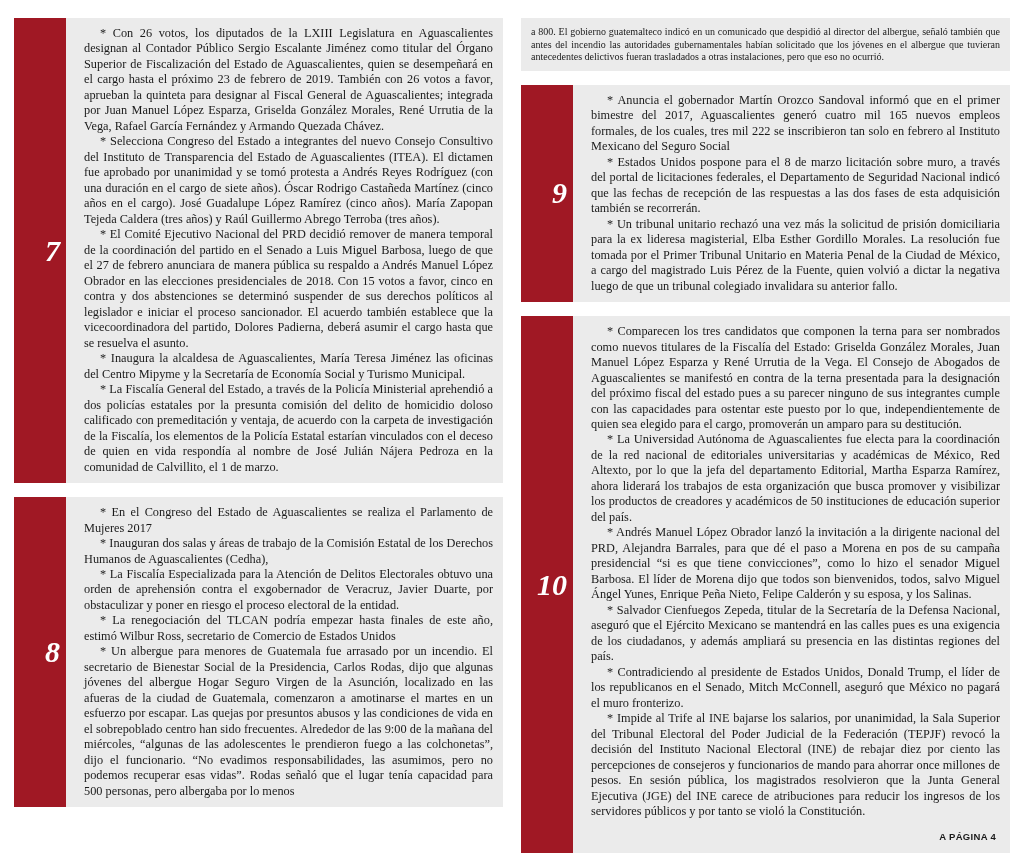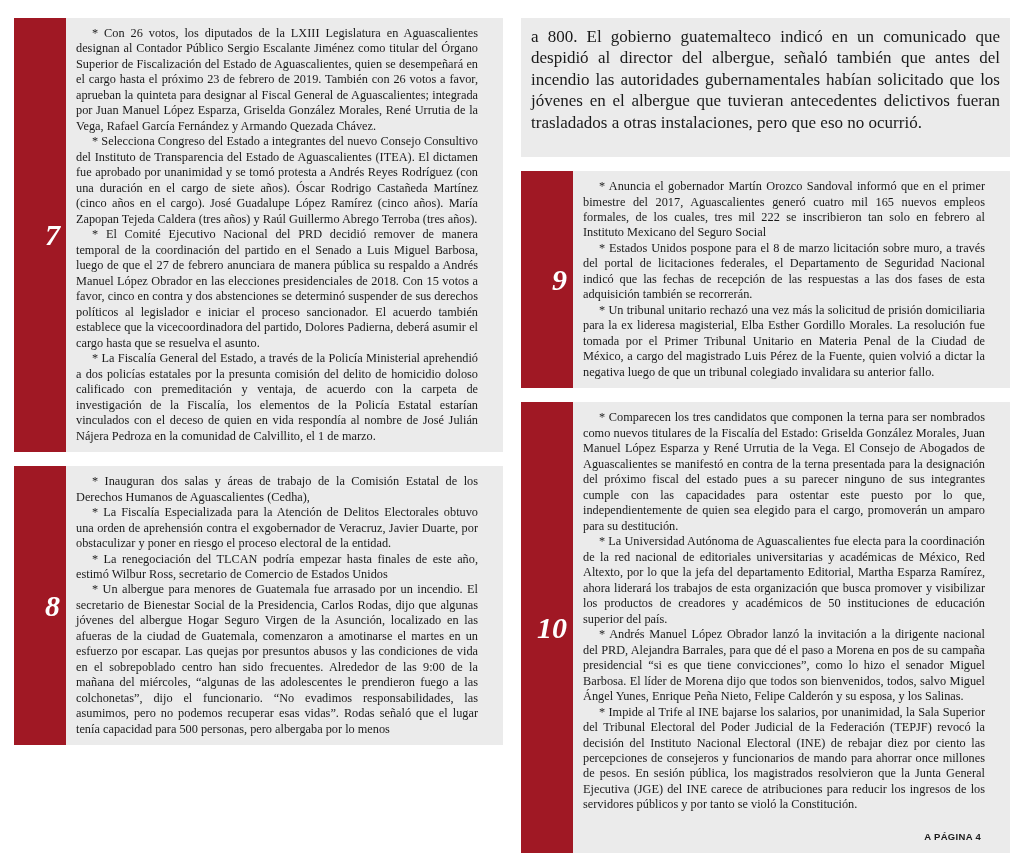--- a/index.html
+++ b/index.html
@@ -47,35 +47,36 @@
     text-align: right;
     color: #ffffff;
     font-family: "Liberation Serif", serif;
     font-style: italic;
     font-weight: bold;
     font-size: 30px;
     line-height: 1;
   }
   .bodytext {
     flex: 1;
-    padding: 8px 25px 8px 10px;
+    padding: 8px 10px 8px 10px;
     font-size: 12.3px;
     line-height: 1.26;
     text-align: justify;
     text-justify: inter-word;
     hyphens: auto;
+    margin-left: 8px;
   }
   .bodytext p {
     margin: 0;
     text-indent: 16px;
   }
   .continuation {
     background: #ebebeb;
-    padding: 8px 10px 24px 10px;
-    font-size: 17px;
+    padding: 8px 10px 7px 10px;
+    font-size: 10px;
     line-height: 1.26;
     text-align: justify;
     hyphens: auto;
   }
   .continuation p {
     margin: 0;
     text-indent: 0;
   }
   .pagelink {
     margin-top: auto;
@@ -97,29 +98,31 @@
   <div class="col">
 
     <div class="block">
       <div class="numstrip">
         <div class="num pos-mid">7</div>
       </div>
       <div class="bodytext">
         <p>* Con 26 votos, los diputados de la LXIII Legislatura en Aguascalientes designan al Contador Público Sergio Escalante Jiménez como titular del Órgano Superior de Fiscalización del Estado de Aguascalientes, quien se desempeñará en el cargo hasta el próximo 23 de febrero de 2019. También con 26 votos a favor, aprueban la quinteta para designar al Fiscal General de Aguascalientes; integrada por Juan Manuel López Esparza, Griselda González Morales, René Urrutia de la Vega, Rafael García Fernández y Armando Quezada Chávez.</p>
         <p>* Selecciona Congreso del Estado a integrantes del nuevo Consejo Consultivo del Instituto de Transparencia del Estado de Aguascalientes (ITEA). El dictamen fue aprobado por unanimidad y se tomó protesta a Andrés Reyes Rodríguez (con una duración en el cargo de siete años). Óscar Rodrigo Castañeda Martínez (cinco años en el cargo). José Guadalupe López Ramírez (cinco años). María Zapopan Tejeda Caldera (tres años) y Raúl Guillermo Abrego Terroba (tres años).</p>
         <p>* El Comité Ejecutivo Nacional del PRD decidió remover de manera temporal de la coordinación del partido en el Senado a Luis Miguel Barbosa, luego de que el 27 de febrero anunciara de manera pública su respaldo a Andrés Manuel López Obrador en las elecciones presidenciales de 2018. Con 15 votos a favor, cinco en contra y dos abstenciones se determinó suspender de sus derechos políticos al legislador e iniciar el proceso sancionador. El acuerdo también establece que la vicecoordinadora del partido, Dolores Padierna, deberá asumir el cargo hasta que se resuelva el asunto.</p>
+        <p>* Inaugura la alcaldesa de Aguascalientes, María Teresa Jiménez las oficinas del Centro Mipyme y la Secretaría de Economía Social y Turismo Municipal.</p>
         <p>* La Fiscalía General del Estado, a través de la Policía Ministerial aprehendió a dos policías estatales por la presunta comisión del delito de homicidio doloso calificado con premeditación y ventaja, de acuerdo con la carpeta de investigación de la Fiscalía, los elementos de la Policía Estatal estarían vinculados con el deceso de quien en vida respondía al nombre de José Julián Nájera Pedroza en la comunidad de Calvillito, el 1 de marzo.</p>
       </div>
     </div>
 
     <div class="block">
       <div class="numstrip">
         <div class="num pos-mid">8</div>
       </div>
       <div class="bodytext">
+        <p>* En el Congreso del Estado de Aguascalientes se realiza el Parlamento de Mujeres 2017</p>
         <p>* Inauguran dos salas y áreas de trabajo de la Comisión Estatal de los Derechos Humanos de Aguascalientes (Cedha),</p>
         <p>* La Fiscalía Especializada para la Atención de Delitos Electorales obtuvo una orden de aprehensión contra el exgobernador de Veracruz, Javier Duarte, por obstaculizar y poner en riesgo el proceso electoral de la entidad.</p>
         <p>* La renegociación del TLCAN podría empezar hasta finales de este año, estimó Wilbur Ross, secretario de Comercio de Estados Unidos</p>
         <p>* Un albergue para menores de Guatemala fue arrasado por un incendio. El secretario de Bienestar Social de la Presidencia, Carlos Rodas, dijo que algunas jóvenes del albergue Hogar Seguro Virgen de la Asunción, localizado en las afueras de la ciudad de Guatemala, comenzaron a amotinarse el martes en un esfuerzo por escapar. Las quejas por presuntos abusos y las condiciones de vida en el sobrepoblado centro han sido frecuentes. Alrededor de las 9:00 de la mañana del miércoles, “algunas de las adolescentes le prendieron fuego a las colchonetas”, dijo el funcionario. “No evadimos responsabilidades, las asumimos, pero no podemos recuperar esas vidas”.  Rodas señaló que el lugar tenía capacidad para 500 personas, pero albergaba por lo menos</p>
       </div>
     </div>
 
   </div>
 
   <div class="col">
@@ -140,20 +143,22 @@
     </div>
 
     <div class="block" style="flex:1;">
       <div class="numstrip">
         <div class="num pos-mid">10</div>
       </div>
       <div class="bodytext" style="display:flex;flex-direction:column;">
         <p>* Comparecen los tres candidatos que componen la terna para ser nombrados como nuevos titulares de la Fiscalía del Estado: Griselda González Morales, Juan Manuel López Esparza y René Urrutia de la Vega. El Consejo de Abogados de Aguascalientes se manifestó en contra de la terna presentada para la designación del próximo fiscal del estado pues a su parecer ninguno de sus integrantes cumple con las capacidades para ostentar este puesto por lo que, independientemente de quien sea elegido para el cargo, promoverán un amparo para su destitución.</p>
         <p>* La Universidad Autónoma de Aguascalientes fue electa para la coordinación de la red nacional de editoriales universitarias y académicas de México, Red Altexto, por lo que la jefa del departamento Editorial, Martha Esparza Ramírez, ahora liderará los trabajos de esta organización que busca promover y visibilizar los productos de creadores y académicos de 50 instituciones de educación superior del país.</p>
         <p>* Andrés Manuel López Obrador lanzó la invitación a la dirigente nacional del PRD, Alejandra Barrales, para que dé el paso a Morena en pos de su campaña presidencial “si es que tiene convicciones”, como lo hizo el senador Miguel Barbosa. El líder de Morena dijo que todos son bienvenidos, todos, salvo Miguel Ángel Yunes, Enrique Peña Nieto, Felipe Calderón y su esposa, y los Salinas.</p>
+        <p>* Salvador Cienfuegos Zepeda, titular de la Secretaría de la Defensa Nacional, aseguró que el Ejército Mexicano se mantendrá en las calles pues es una exigencia de los ciudadanos, y además ampliará su presencia en las distintas regiones del país.</p>
+        <p>* Contradiciendo al presidente de Estados Unidos, Donald Trump, el líder de los republicanos en el Senado, Mitch McConnell, aseguró que México no pagará el muro fronterizo.</p>
         <p>* Impide al Trife al INE bajarse los salarios, por unanimidad, la Sala Superior del Tribunal Electoral del Poder Judicial de la Federación (TEPJF) revocó la decisión del Instituto Nacional Electoral (INE) de rebajar diez por ciento las percepciones de consejeros y funcionarios de mando para ahorrar once millones de pesos. En sesión pública, los magistrados resolvieron que la Junta General Ejecutiva (JGE) del INE carece de atribuciones para reducir los ingresos de los servidores públicos y por tanto se violó la Constitución.</p>
         <div class="pagelink">
           <span>A PÁGINA 4</span>
         </div>
       </div>
     </div>
 
   </div>
 
 </div>

